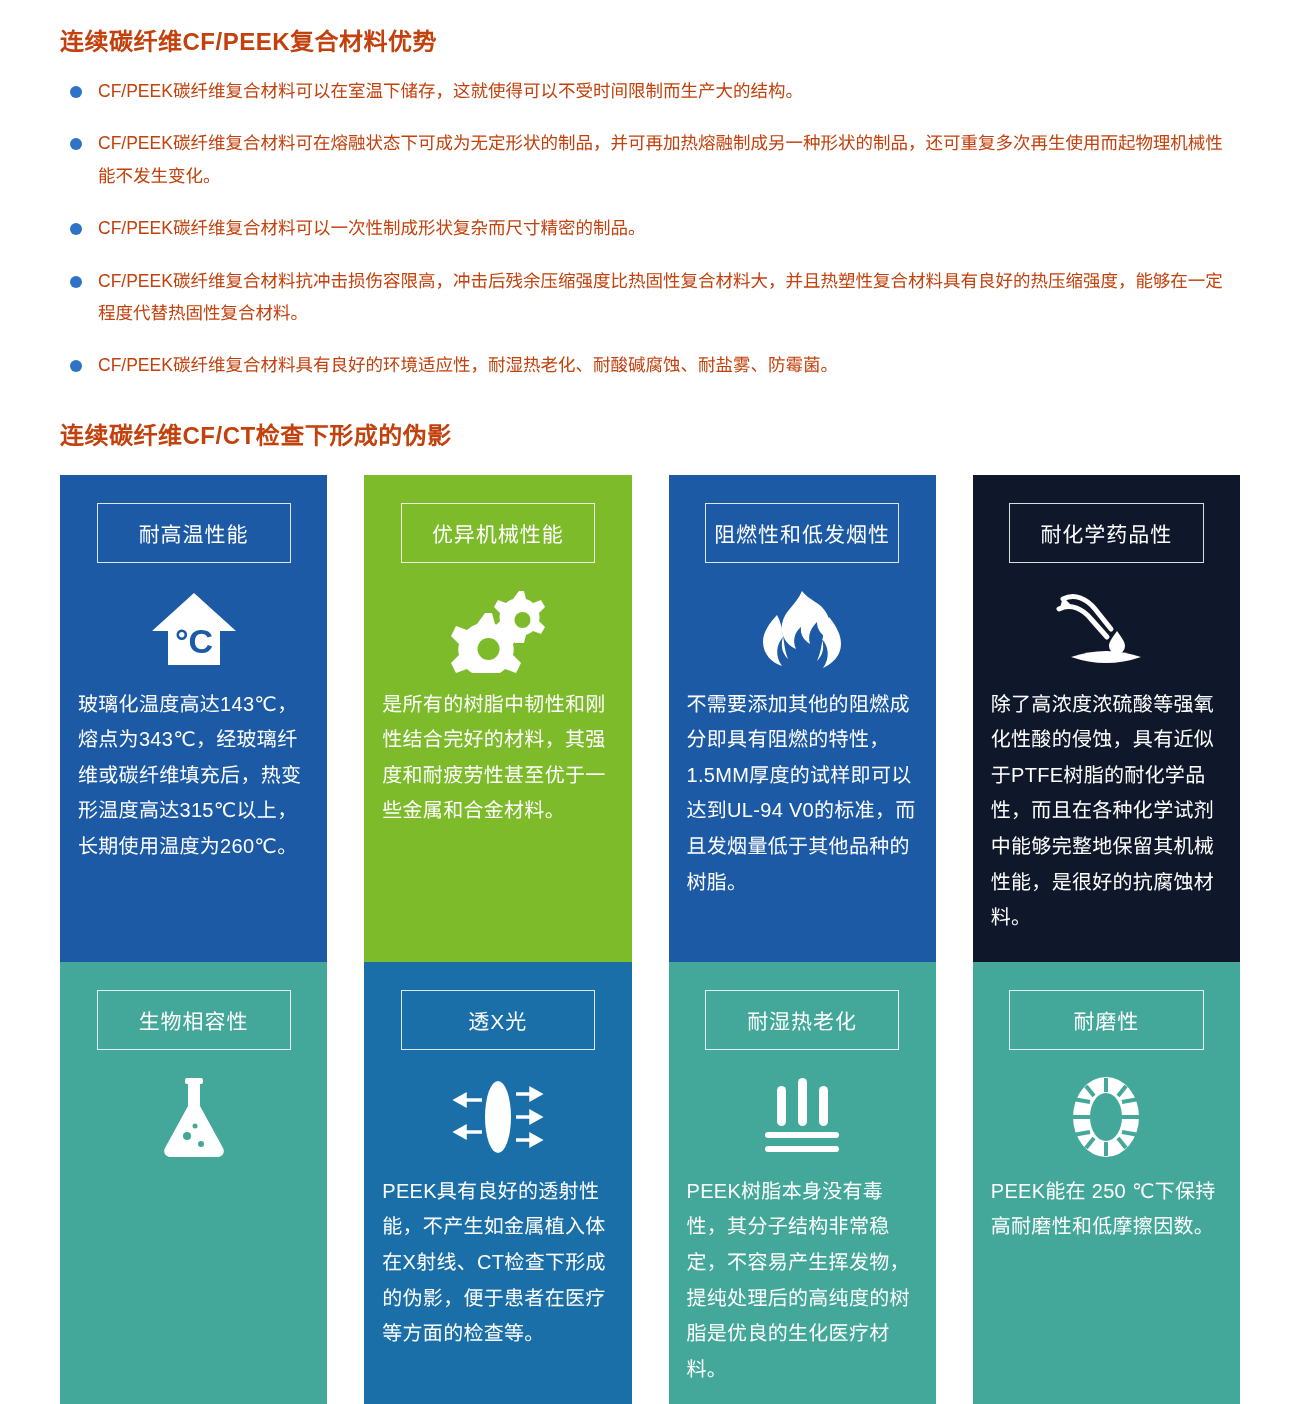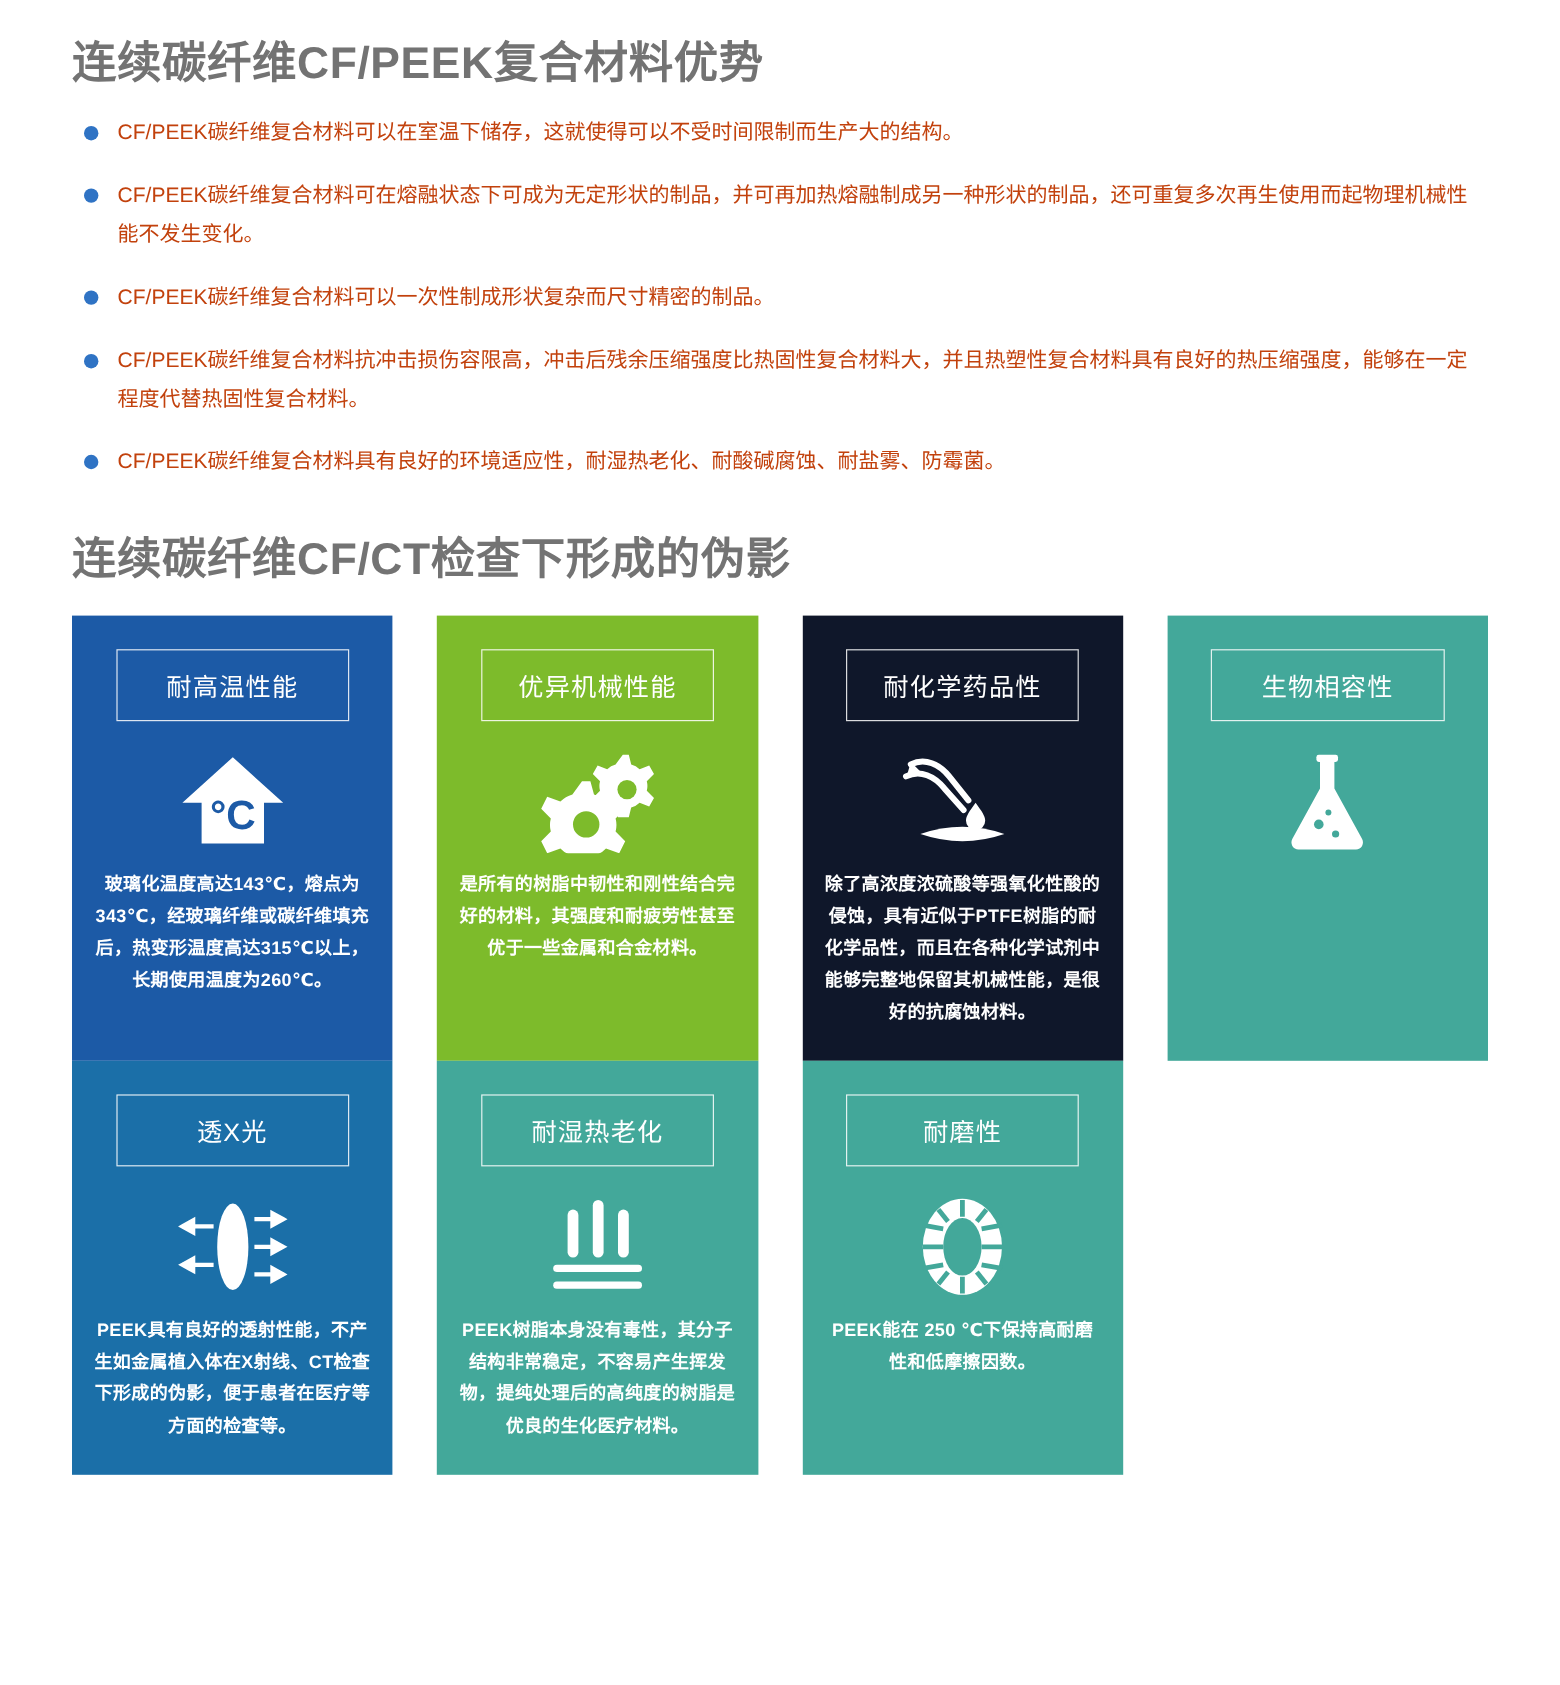--- a/index.html
+++ b/index.html
@@ -17,22 +17,22 @@
   .page {
     position: relative;
     width: 1300px;
     min-height: 1404px;
     box-sizing: border-box;
     padding: 22px 60px 30px 60px;
   }
 
   
   .section-title {
-    color: #737373;
-    font-size: 37px;
+    color: #c2410c;
+    font-size: 24px;
     font-weight: bold;
     letter-spacing: 0.5px;
     margin: 0 0 18px 0;
   }
   .section-title.second {
     margin-top: 34px;
     margin-bottom: 22px;
   }
 
   
@@ -91,25 +91,23 @@
   }
   .card-icon {
     height: 86px;
     display: flex;
     align-items: center;
     justify-content: center;
     margin-bottom: 14px;
   }
   .card-icon svg { display: block; }
   .card-text {
-    font-size: 15px;
+    font-size: 20px;
     line-height: 1.78;
-    text-align: center;
     letter-spacing: 0.3px;
-    font-weight: bold;
   }
 
   
 </style>
 </head>
 <body>
 
 <div class="page">
 
   <h2 class="section-title">连续碳纤维CF/PEEK复合材料优势</h2>
@@ -160,20 +158,33 @@
             <path d="M76 4 l5 0 2 8 a16 16 0 0 1 7 4 l8-3 4 7 -6 6 a16 16 0 0 1 0 8 l6 6 -4 7 -8-3 a16 16 0 0 1-7 4 l-2 8 -9 0 -2-8 a16 16 0 0 1-7-4 l-8 3 -4-7 6-6 a16 16 0 0 1 0-8 l-6-6 4-7 8 3 a16 16 0 0 1 7-4 z"></path>
             <circle cx="79.5" cy="33" r="8" fill="#7dbb2b"></circle>
             <path d="M42 26 l7 0 3 11 a22 22 0 0 1 10 6 l11-4 5 10 -8 8 a22 22 0 0 1 0 11 l8 8 -5 10 -11-4 a22 22 0 0 1-10 6 l-3 11 -12 0 -3-11 a22 22 0 0 1-10-6 l-11 4 -5-10 8-8 a22 22 0 0 1 0-11 l-8-8 5-10 11 4 a22 22 0 0 1 10-6 z"></path>
             <circle cx="45.5" cy="62" r="11" fill="#7dbb2b"></circle>
           </g>
         </svg>
       </div>
       <div class="card-text">是所有的树脂中韧性和刚性结合完好的材料，其强度和耐疲劳性甚至优于一些金属和合金材料。</div>
     </div>
 
+    <div class="card row1" style="background:#1c5aa6;">
+      <div class="card-title">阻燃性和低发烟性</div>
+      <div class="card-icon">
+        <svg width="110" height="86" viewBox="0 0 110 86">
+          <g fill="#ffffff">
+            <path d="M55 4 c-6 14 -18 20 -20 33 -2 12 6 22 14 25 -4 -9 -1 -17 5 -22 -1 8 3 13 9 17 -3 -10 2 -17 7 -22 0 7 4 12 9 16 5 -7 5 -16 1 -24 -6 -12 -19 -14 -25 -23z"></path>
+            <path d="M30 28 c-8 9 -14 17 -14 27 0 12 9 21 19 24 -7 -10 -6 -21 1 -29 -3 10 0 17 5 22 -6 -15 -3 -30 -11 -44z"></path>
+            <path d="M82 30 c7 9 12 17 12 27 0 12 -9 20 -18 24 7 -10 6 -21 -1 -29 3 10 0 17 -5 22 7 -15 4 -30 12 -44z"></path>
+          </g>
+        </svg>
+      </div>
+      <div class="card-text">不需要添加其他的阻燃成分即具有阻燃的特性，1.5MM厚度的试样即可以达到UL-94 V0的标准，而且发烟量低于其他品种的树脂。</div>
+    </div>
 
     <div class="card row1" style="background:#0f172a;">
       <div class="card-title">耐化学药品性</div>
       <div class="card-icon">
         <svg width="130" height="86" viewBox="0 0 130 86">
           <g fill="none" stroke="#ffffff" stroke-width="5" stroke-linecap="round" stroke-linejoin="round">
             <path d="M22 12 C34 6 46 12 54 22 L70 42"></path>
             <path d="M18 22 C30 16 42 22 50 32 L66 50"></path>
           </g>
           <path d="M22 10 L18 24 L30 18 Z" fill="#ffffff"></path>

